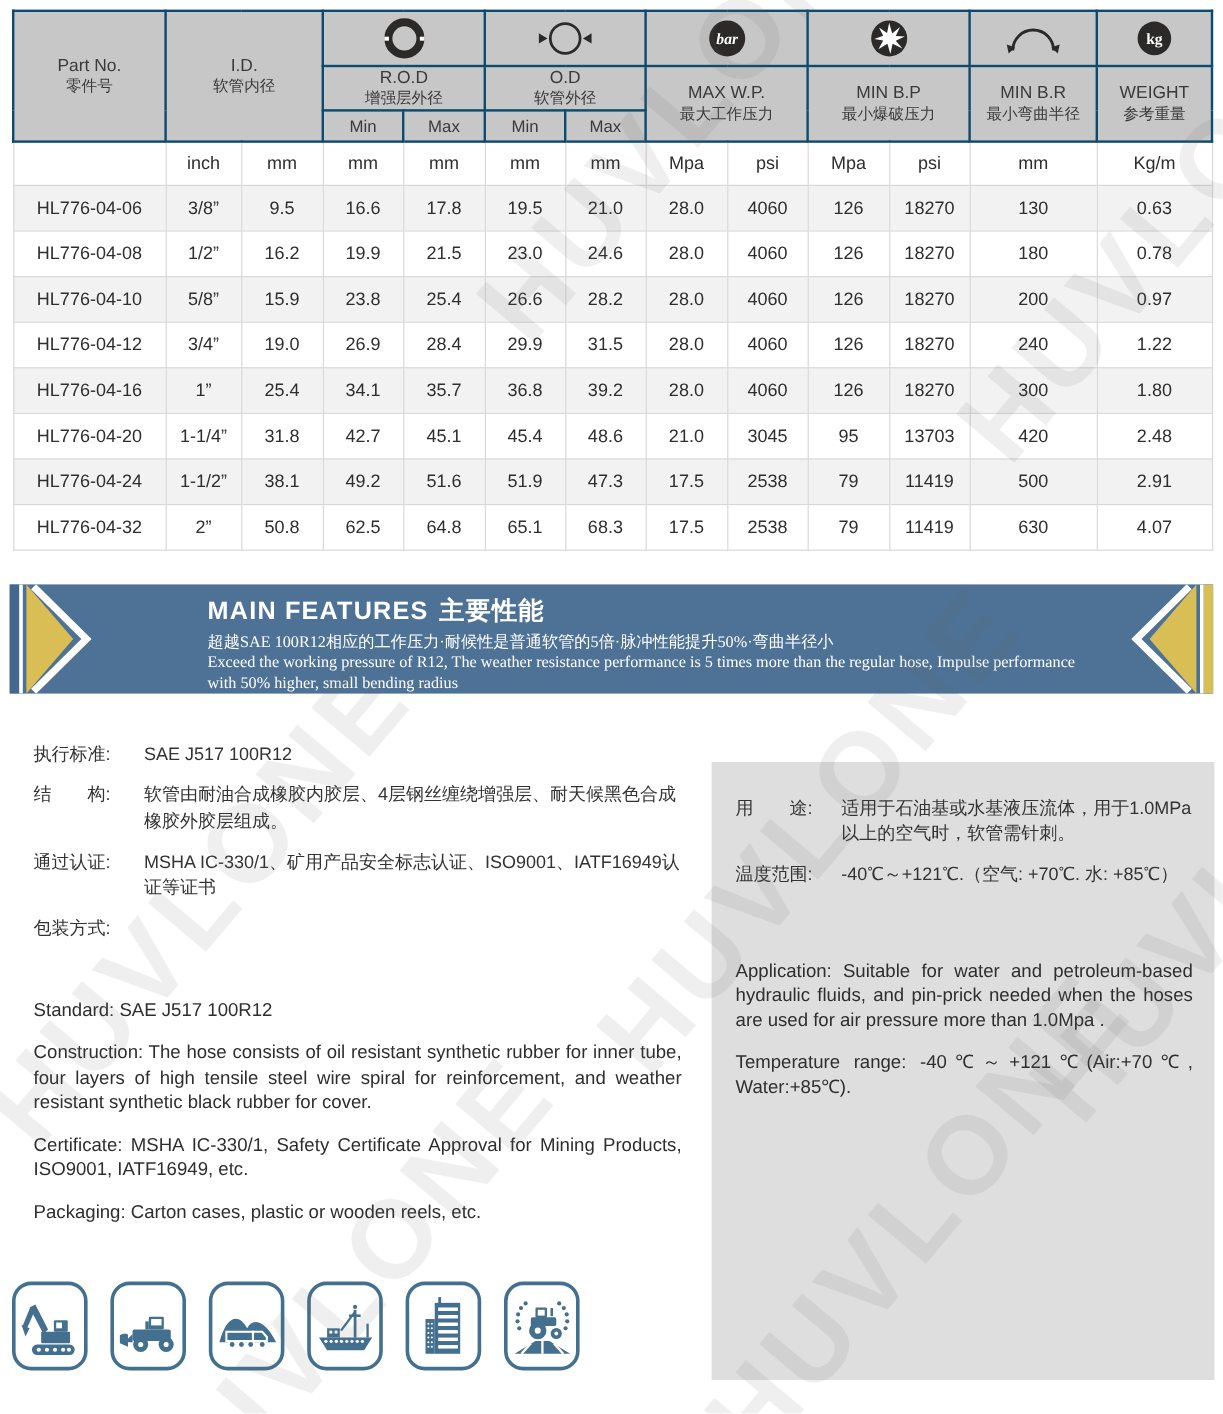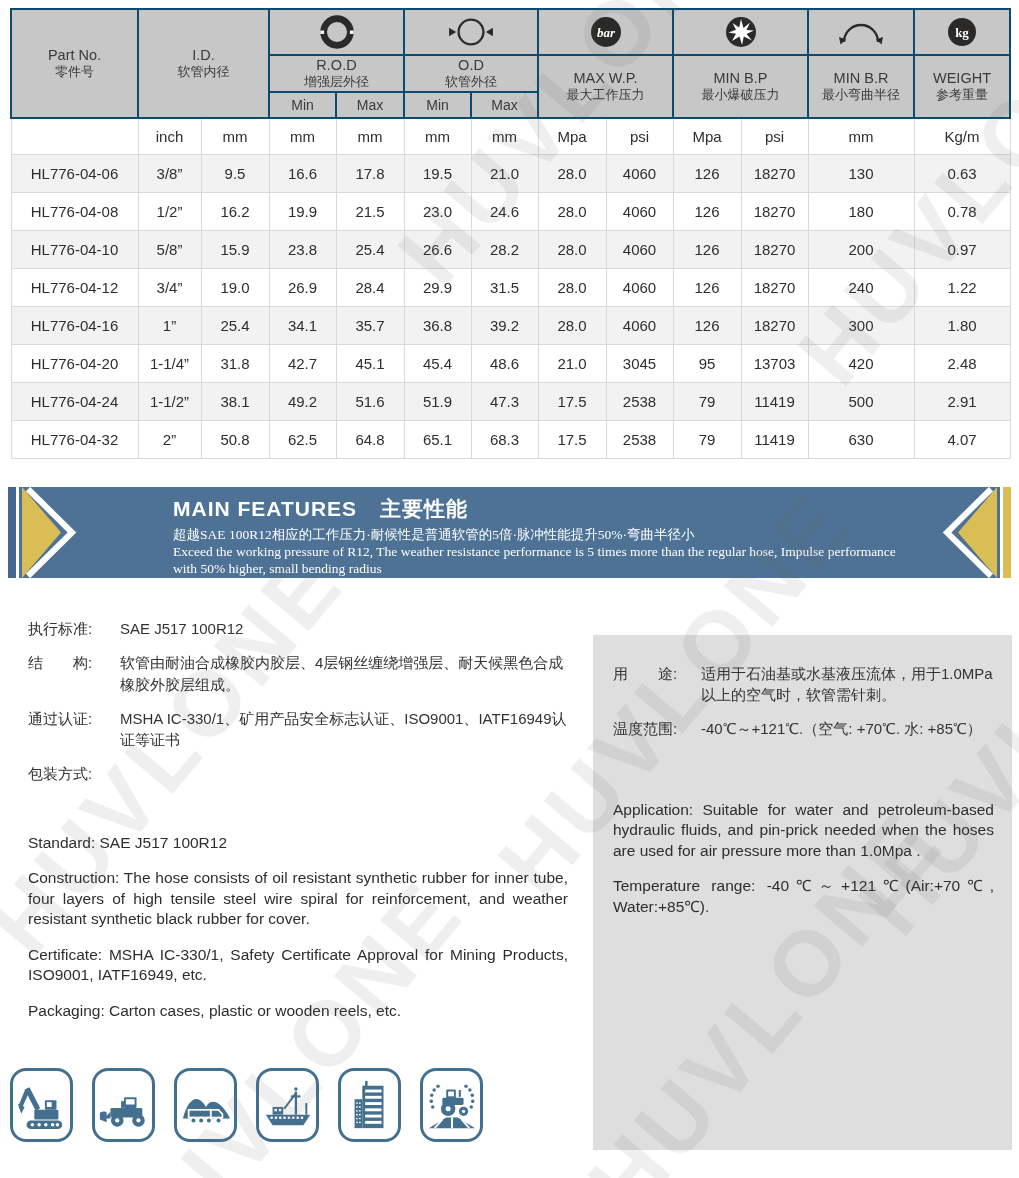--- a/index.html
+++ b/index.html
@@ -39,21 +39,21 @@
   .hicon{display:inline-block;vertical-align:middle;}
 
   
   .banner{position:absolute;left:8px;top:487px;width:1003px;height:91px;
           background:var(--banner-blue);z-index:2;}
   .banner-deco{position:absolute;top:0;height:91px;}
   .banner-deco.left{left:0;}
   .banner-deco.right{right:0;}
   .banner-text{position:absolute;left:165px;top:8px;width:760px;color:#fff;}
   .banner-title{font-size:21px;font-weight:bold;letter-spacing:1px;margin-bottom:3px;}
-  .banner-title .t-zh{margin-left:16px;}
+  .banner-title .t-zh{margin-left:2px;}
   .banner-sub-zh{font-size:13.5px;line-height:1.35;font-family:"Liberation Serif",serif;}
   .banner-sub-en{font-size:13.5px;line-height:1.25;font-family:"Liberation Serif",serif;width:735px;}
 
   
   .specs-zh{position:absolute;left:28px;top:618px;width:540px;z-index:2;}
   .spec-item{display:flex;margin-bottom:13px;font-size:15px;line-height:1.42;color:#333;}
   .spec-label{flex:0 0 92px;white-space:nowrap;}
   .spec-text{flex:1;}
 
   .specs-en{position:absolute;left:28px;top:833px;width:540px;z-index:2;}

